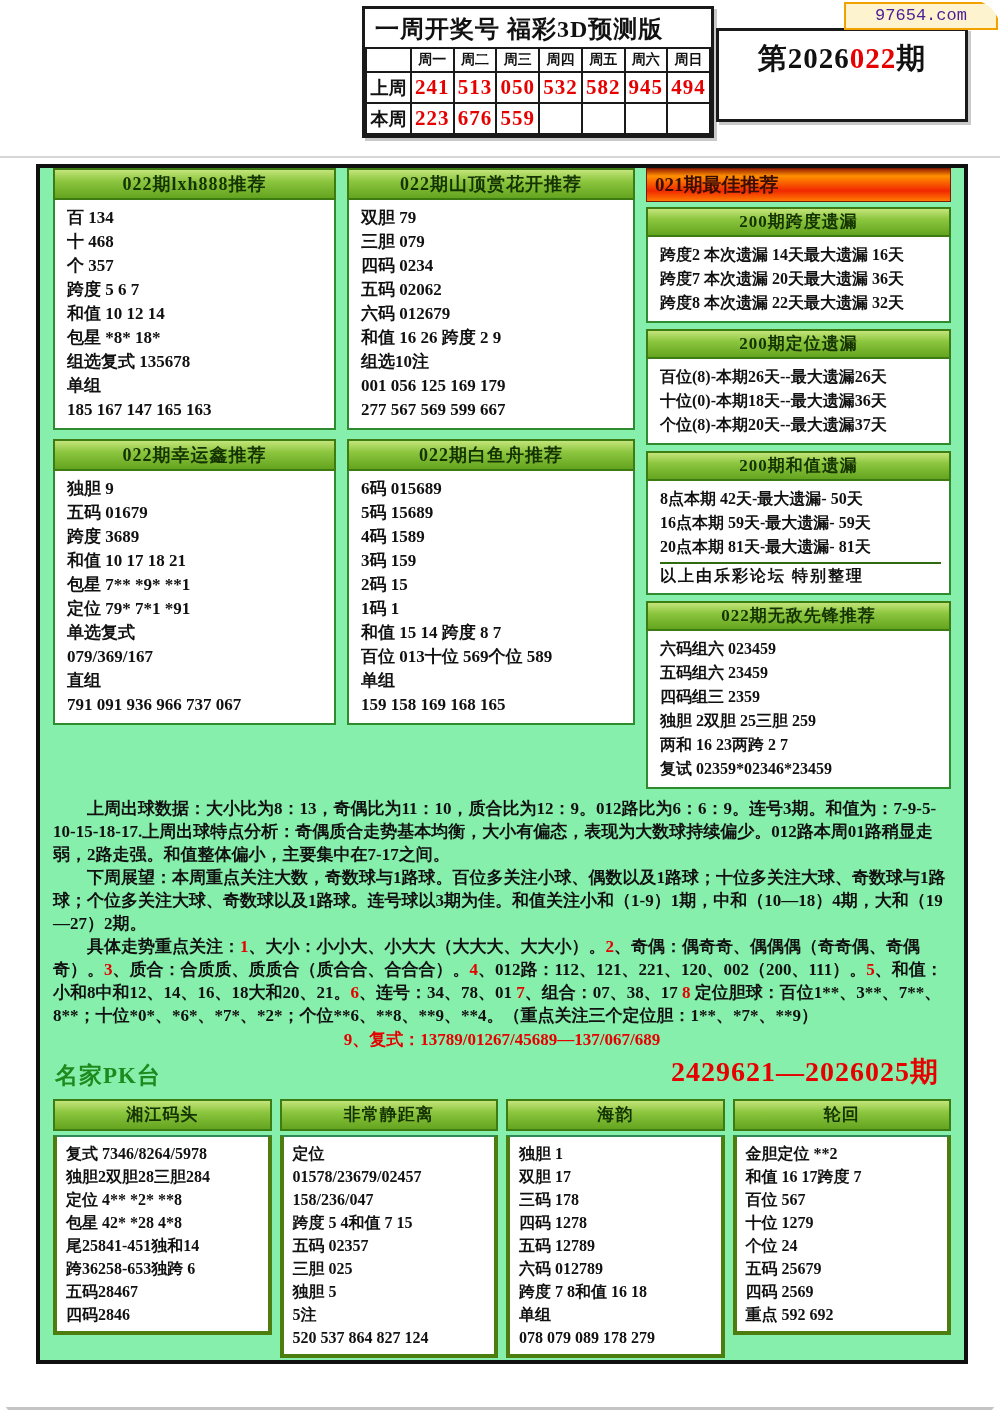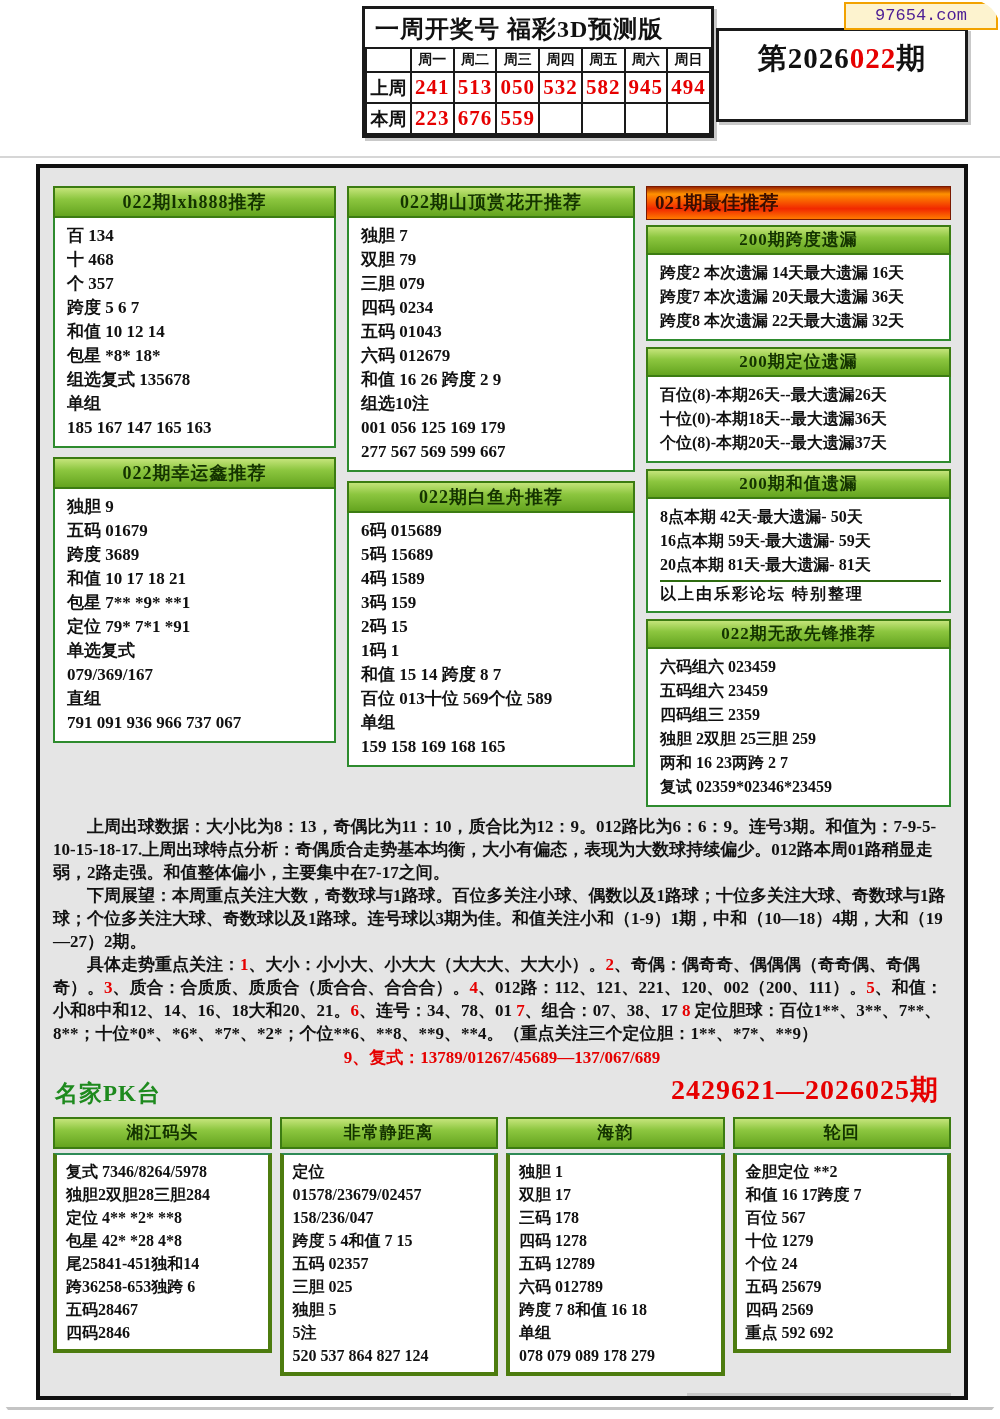--- a/index.html
+++ b/index.html
@@ -17,21 +17,21 @@
   .issue-box{position:absolute;left:716px;top:28px;width:246px;height:88px;border:3px solid #1a1a1a;
              background:#fff;box-shadow:3px 3px 0 #c9c9c9;}
   .issue-text{font-size:29px;font-weight:bold;text-align:center;margin-top:8px;letter-spacing:1px;}
   .issue-text .red{color:#e60000;}
   .watermark{position:absolute;right:2px;top:2px;width:150px;height:24px;line-height:24px;
              background:#fdf3cf;border:2px solid #f2a200;color:#4c1d95;font-size:17px;
              text-align:center;font-family:Liberation Mono, monospace;}
   .hdr-rule{position:absolute;left:0;top:156px;width:1000px;height:2px;background:#d6d6d6;}
   
   .main{position:absolute;left:36px;top:164px;width:898px;height:1192px;border:4px solid #101010;
-        background:#e5e5e5;padding:18px 13px;overflow:hidden;}
+        background:#86efac;padding:0 13px;overflow:hidden;}
   .top-grid{display:grid;grid-template-columns:283px 288px 1fr;gap:11px;align-items:start;}
   .col{display:flex;flex-direction:column;}
   
   .panel{margin-bottom:9px;}
   .ph{background:linear-gradient(180deg,#c4e47a 0%,#8cc63f 40%,#64a41f 100%);
       border:2px solid #3c7c12;color:#143300;font-weight:bold;font-size:18px;
       text-align:center;height:28px;line-height:28px;letter-spacing:1px;}
   .pc{border:2px solid #2e8b2e;border-top:none;background:#fff;padding:6px 8px 6px 12px;}
   .ln{font-size:17px;line-height:24px;font-weight:600;white-space:nowrap;}
   
@@ -144,25 +144,24 @@
               <div class="ln">直组</div>
               <div class="ln">791 091 936 966 737 067</div>
             </div>
         </div>
       </div>
 
       <div class="col">
         <div class="panel">
           <div class="ph">022期山顶赏花开推荐</div>
           <div class="pc">
-              <div class="ln">独胆 7</div>
               <div class="ln">双胆 79</div>
               <div class="ln">三胆 079</div>
               <div class="ln">四码 0234</div>
-              <div class="ln">五码 01043</div>
+              <div class="ln">五码 02062</div>
               <div class="ln">六码 012679</div>
               <div class="ln">和值 16 26 跨度 2 9</div>
               <div class="ln">组选10注</div>
               <div class="ln">001 056 125 169 179</div>
               <div class="ln">277 567 569 599 667</div>
             </div>
         </div>
         <div class="panel">
           <div class="ph">022期白鱼舟推荐</div>
           <div class="pc">

